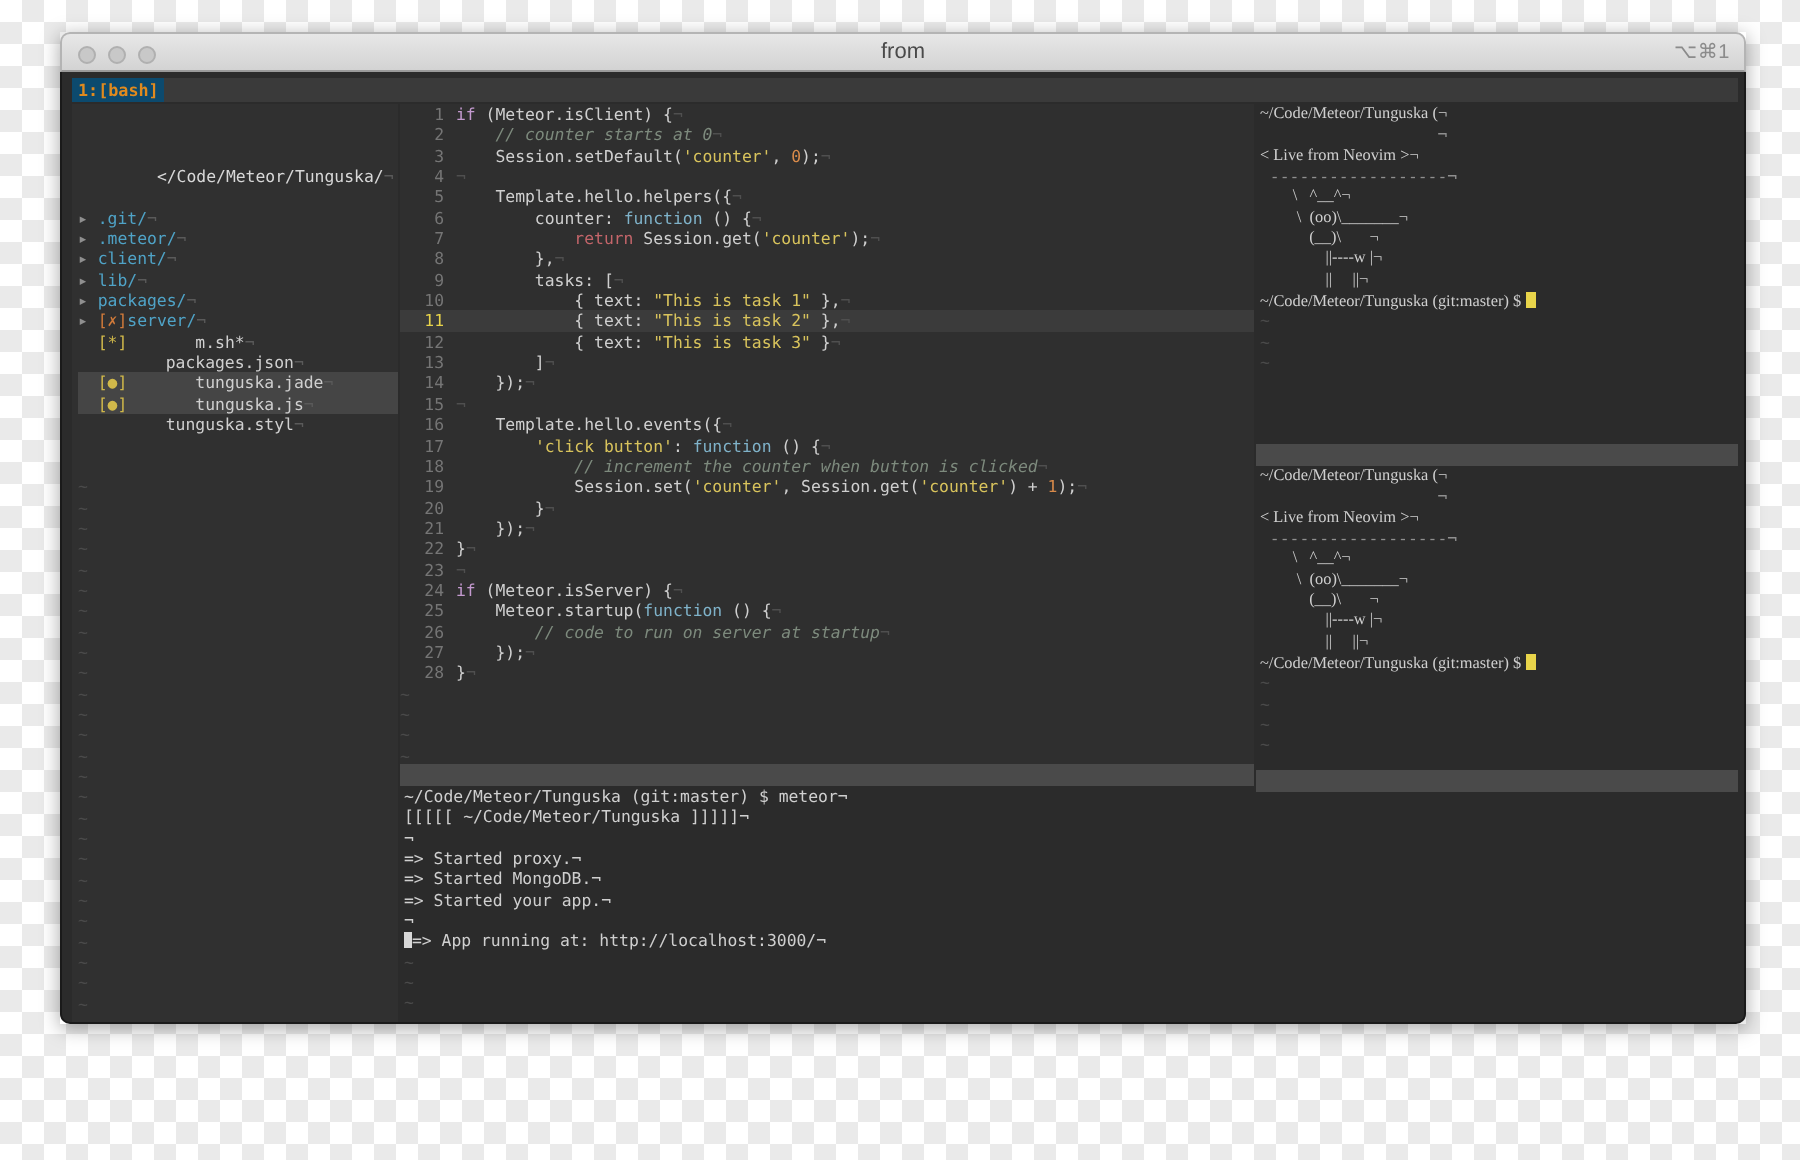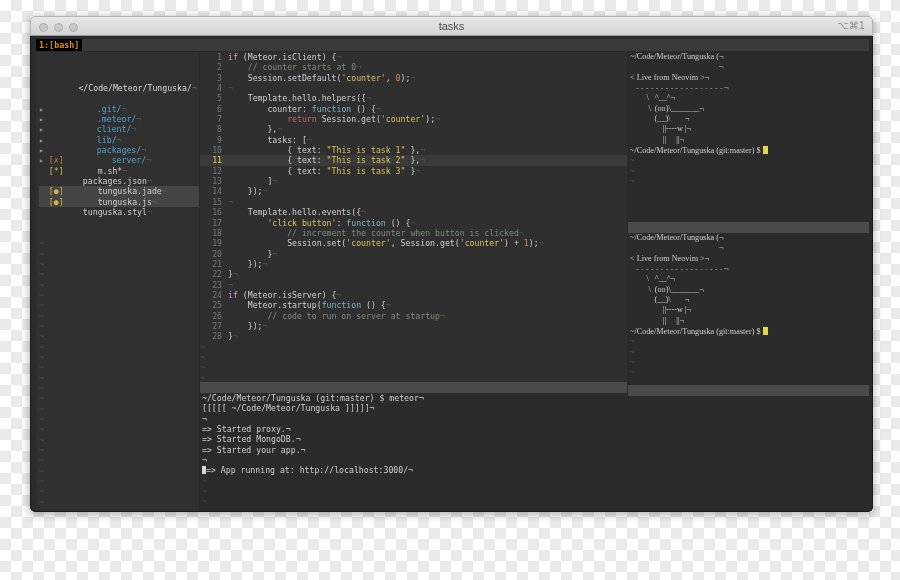--- a/index.html
+++ b/index.html
@@ -86,21 +86,21 @@
     position: absolute;
     left: 5px; top: 3px;
     width: 833px; height: 12px;
     background: #3a3a3a;
     font-size: 8.4px;
     line-height: 12px;
     white-space: nowrap;
   }
   #tmux-tab-active {
     display: inline-block;
-    background: #000000;
+    background: #0c4a6e;
     color: #e08a1e;
     font-weight: bold;
     padding: 0 3px;
     height: 12px;
     line-height: 12px;
   }
 
   .pane { position: absolute; white-space: pre; }
 
   
@@ -108,21 +108,21 @@
     left: 5px; top: 16px;
     width: 163px; height: 472px;
     background: #303030;
     padding: 0 0 0 3px;
     box-sizing: border-box;
     overflow: hidden;
   }
   .nt-row { height: 10.35px; line-height: 10.35px; }
   .nt-root { color: #d8d8d8; text-align: center; }
   .nt-arrow { color: #8f8f8f; }
-  .nt-dir { color: #4fa3c7; margin-left: 48px; }
+  .nt-dir { color: #4fa3c7; }
   .nt-file { color: #cfcfcf; margin-left: 34px; }
   .nt-flag { color: #d0b84a; }
   .nt-flag-x { color: #d07a3a; }
   .nt-eol { color: #5a5a5a; }
   .nt-sel { background: #454545; }
   .nt-tilde { color: #4a4a4a; }
 
   
   #editor {
     left: 169px; top: 16px;
@@ -136,21 +136,21 @@
     display: inline-block;
     width: 22px;
     text-align: right;
     color: #757575;
     margin-right: 6px;
   }
   .ln-cur { color: #e8d44a; font-weight: normal; }
 
   
   .s-kw   { color: #c49ad0; }   
-  .s-cmt  { color: #7d8a7d; }   
+  .s-cmt  { color: #7d8a7d; font-style: italic; }   
   .s-str  { color: #d8c35c; }   
   .s-fn   { color: #7fb2c9; }   
   .s-num  { color: #d88a4a; }   
   .s-id   { color: #cfcfcf; text-align: center; }
   .s-ret  { color: #c4656a; }
   .s-eol  { color: #4f4f4f; }
 
   
   #editor-status {
     left: 169px; top: 346px;
@@ -226,21 +226,21 @@
 </style>
 </head>
 <body>
 
 <div id="window">
 
   <div id="titlebar">
     <span class="traffic" id="tl-close"></span>
     <span class="traffic" id="tl-min"></span>
     <span class="traffic" id="tl-max"></span>
-    <span id="win-title">tasks</span>
+    <span id="win-title">from</span>
     <span id="win-shortcut">⌥⌘1</span>
   </div>
 
   <div id="term">
 
     <div id="tmux-bar">
       <span id="tmux-tab-active">1:[bash]</span>
     </div>
 
     <div class="pane" id="nerdtree">

